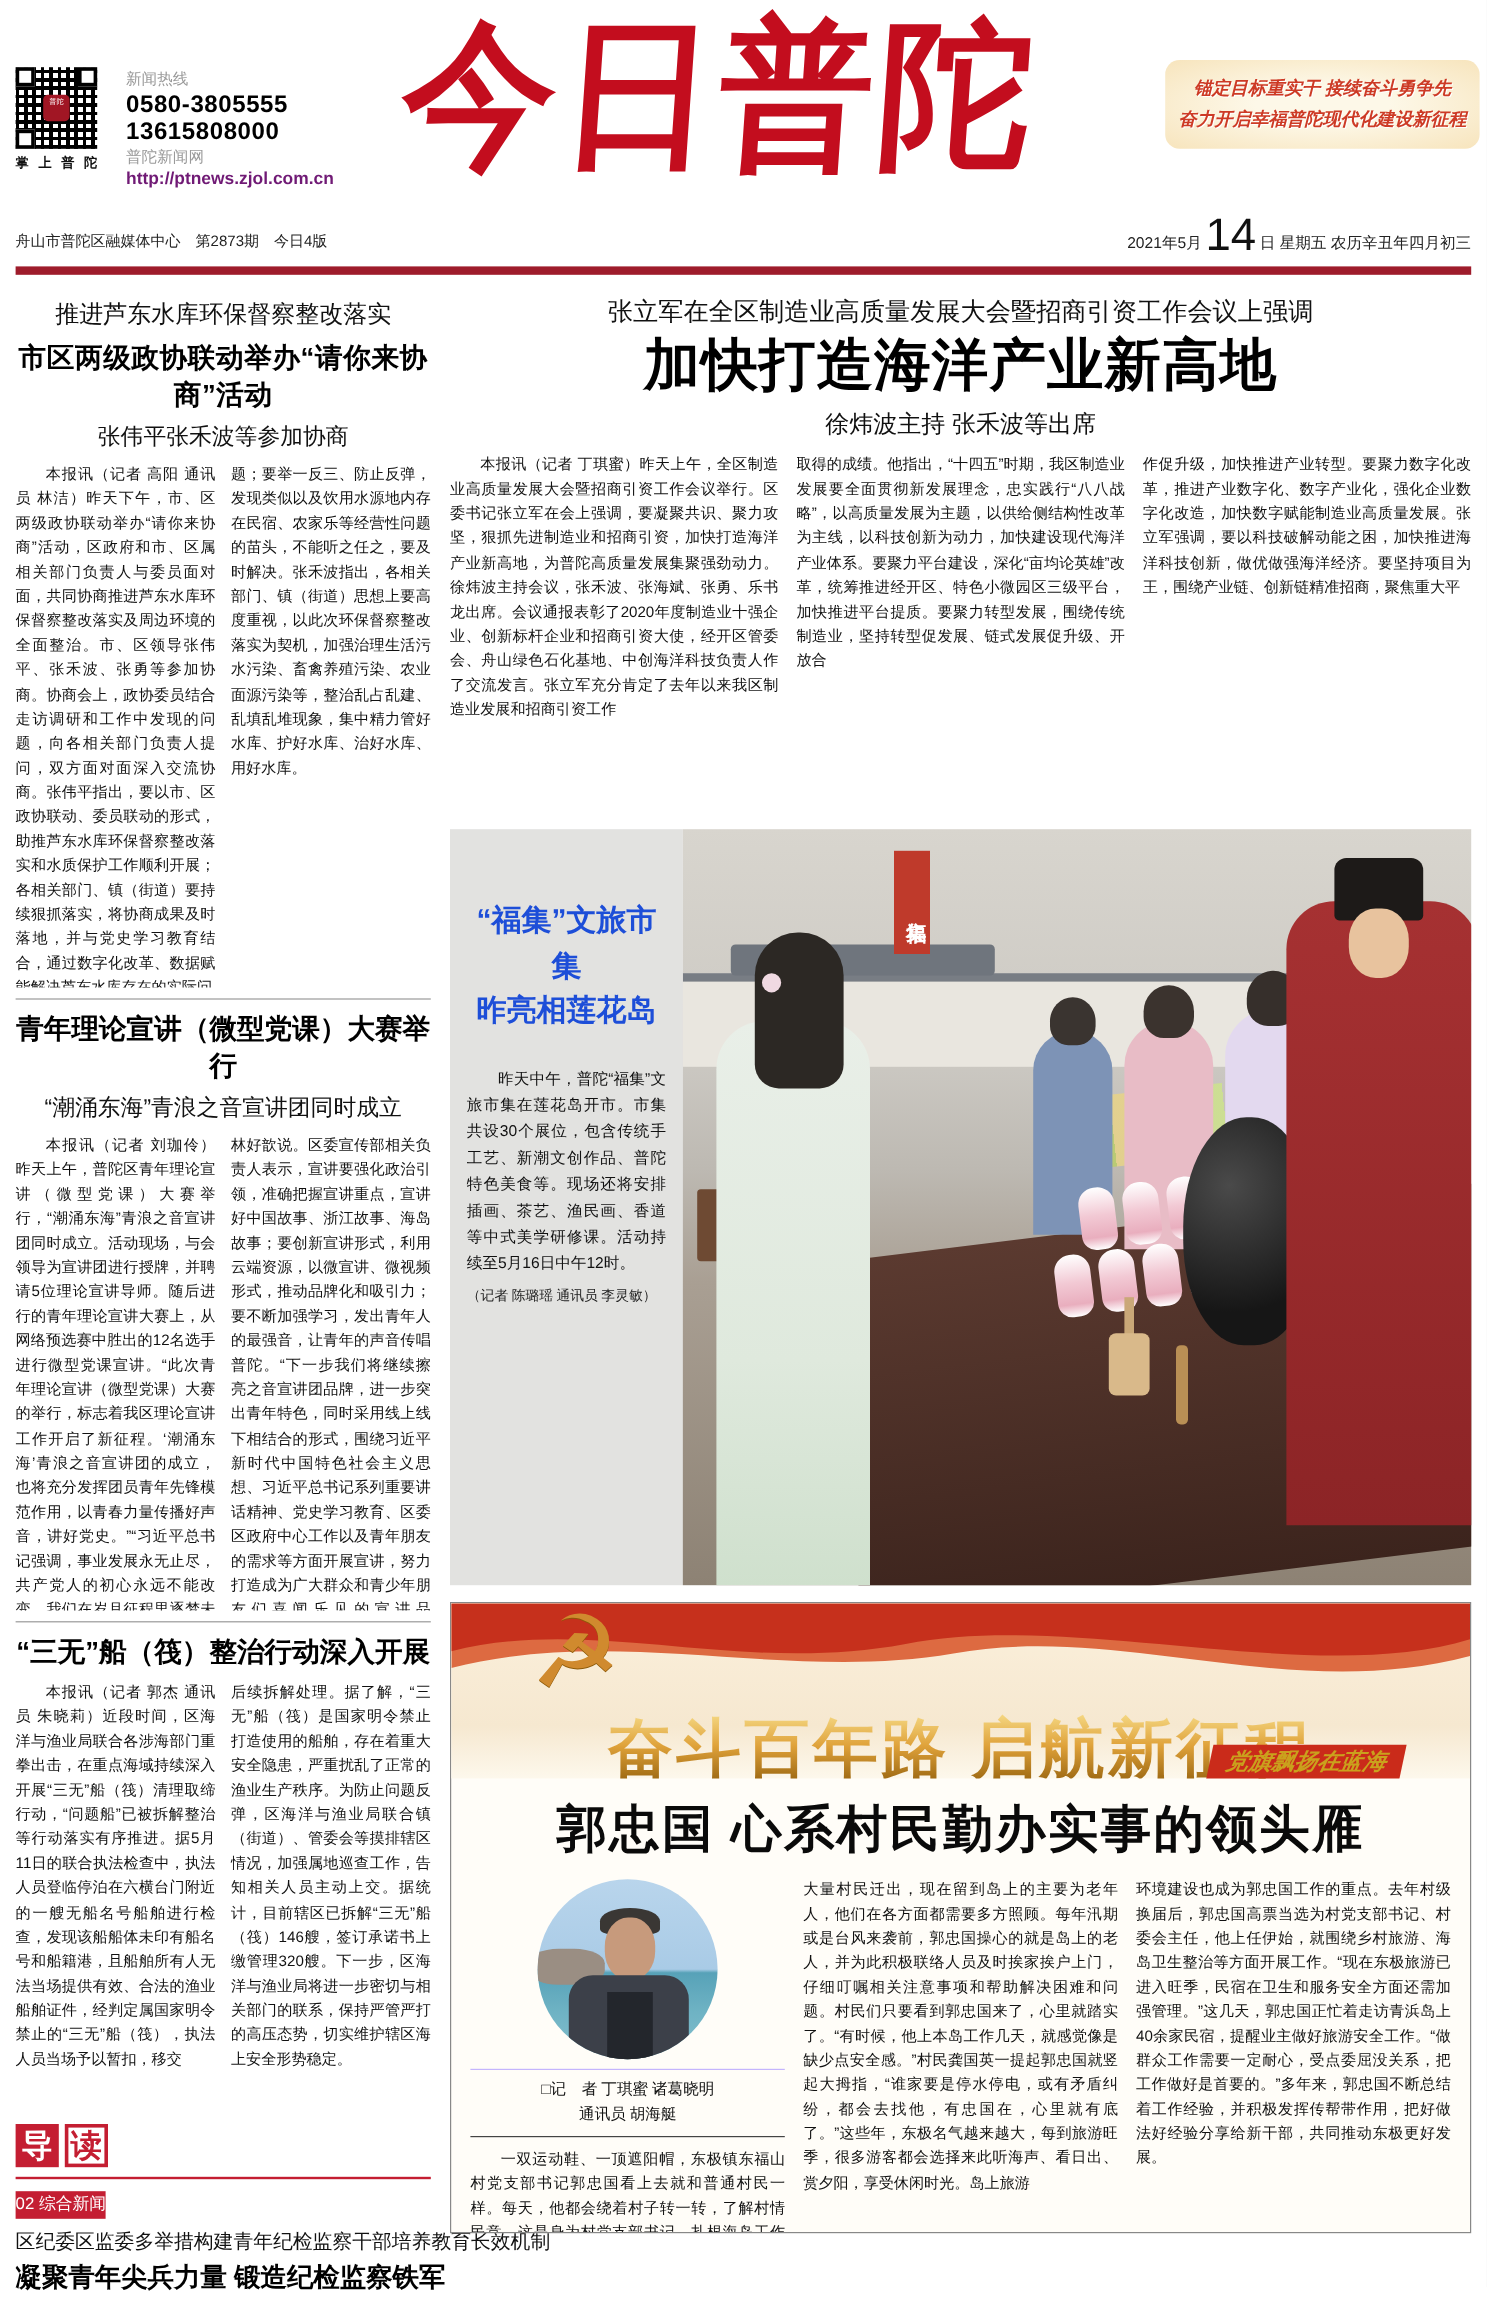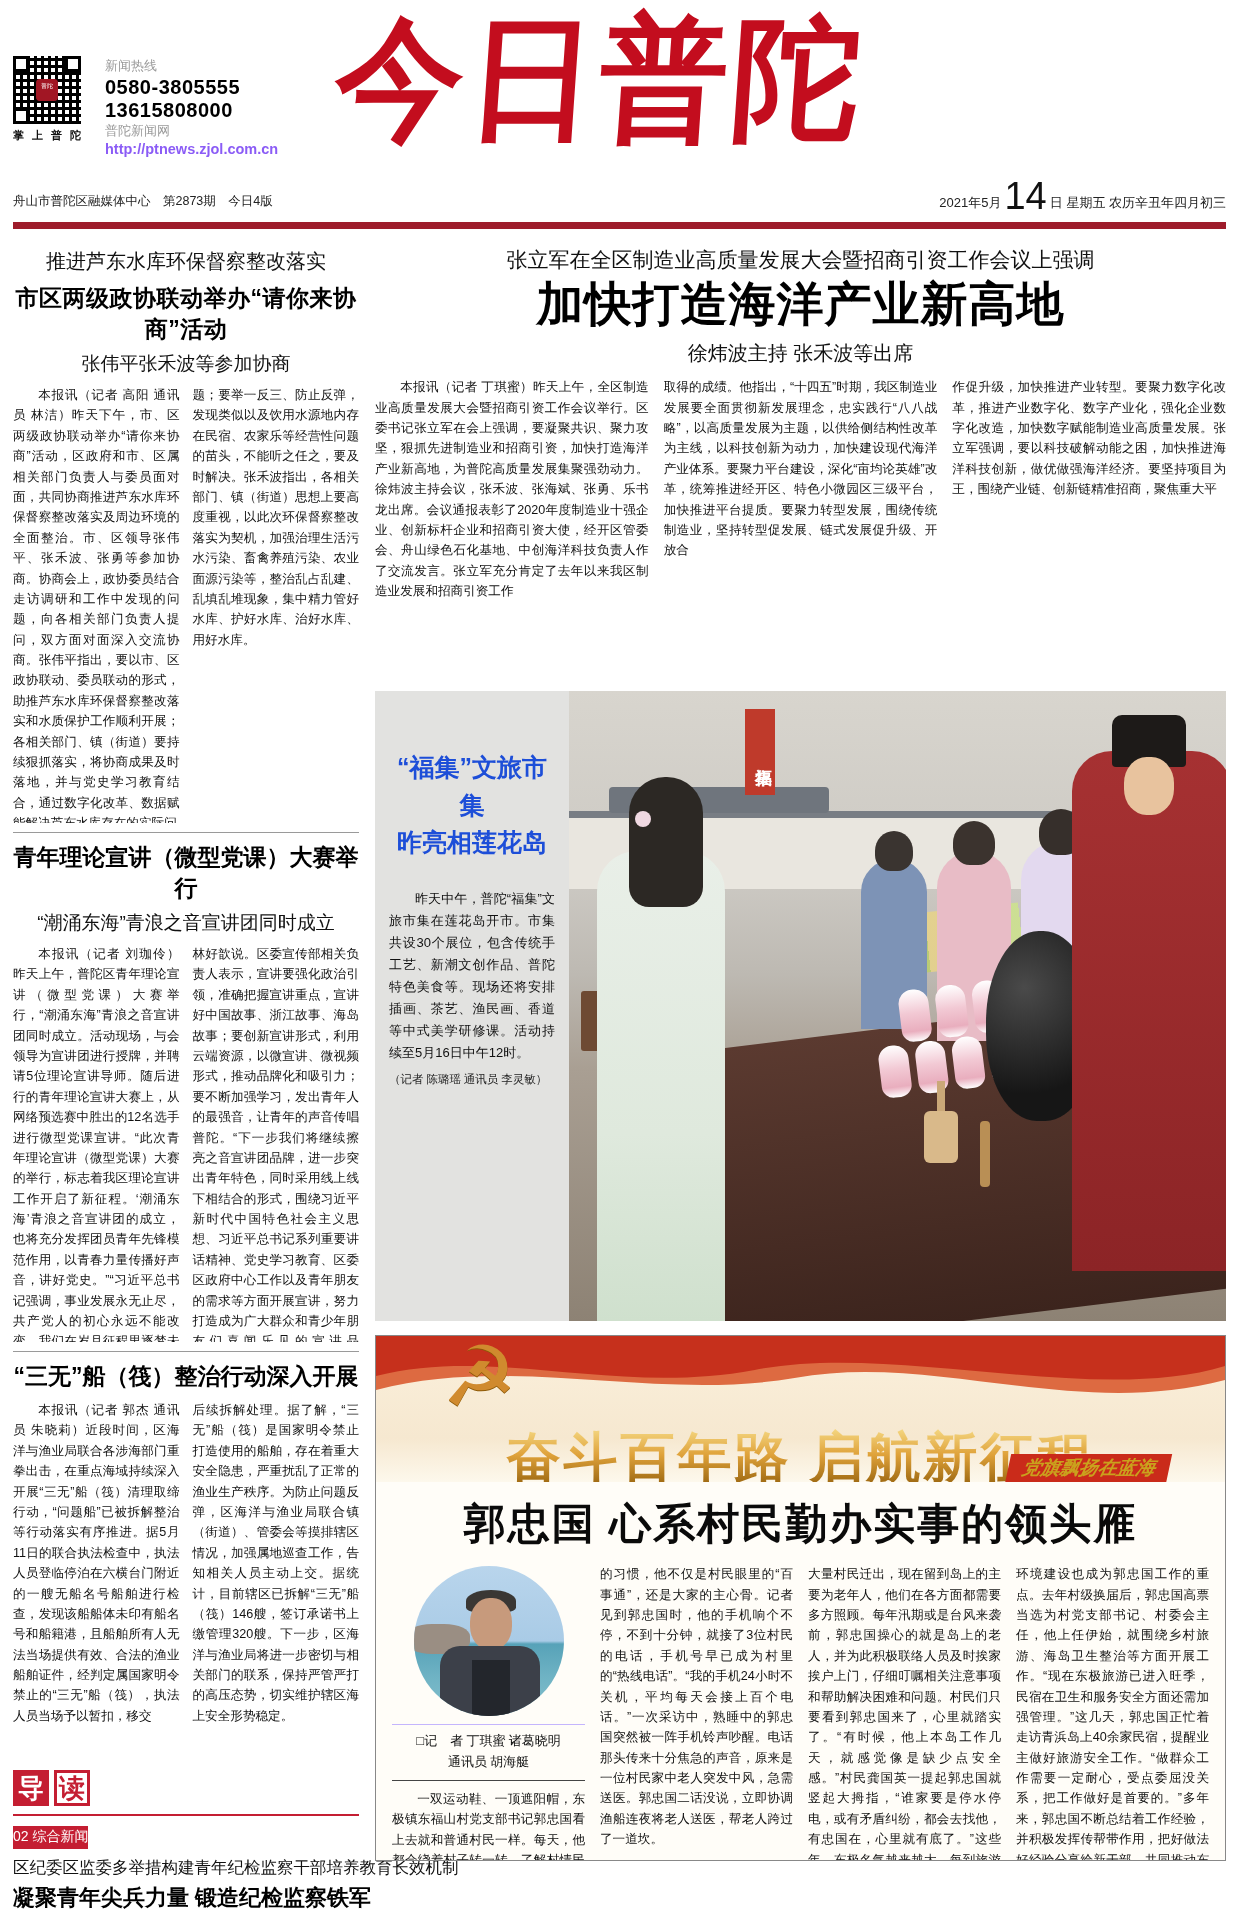--- a/index.html
+++ b/index.html
@@ -13,21 +13,21 @@
         repeating-linear-gradient(0deg,#000 0 3px,transparent 3px 7px),
         repeating-linear-gradient(90deg,#000 0 3px,#fff 3px 7px); }
   .qr .fp { position:absolute; width:16px; height:16px; border:3px solid #000; background:#fff; }
   .qr .fp.tl{ left:0; top:0; } .qr .fp.tr{ right:0; top:0; } .qr .fp.bl{ left:0; bottom:0; }
   .qr .core { position:absolute; left:23px; top:23px; width:22px; height:22px; background:#a11624; border-radius:4px;
               color:#fff; font-size:6px; line-height:1.2; text-align:center; padding-top:4px; }
   .qrcap { width:68px; display:flex; justify-content:space-between; font-size:11px; font-weight:bold; color:#111; margin-top:4px; }
   .contact { position:absolute; left:92px; top:1px; width:170px; line-height:1.15; }
   .contact .gray { color:#9a9a9a; font-size:13px; margin:2px 0; }
   .contact .phone { color:#000; font-size:20px; font-weight:bold; letter-spacing:.5px; }
-  .contact .url { color:#8b5cf6; font-size:14.5px; font-weight:bold; }
+  .contact .url { color:#701a75; font-size:14.5px; font-weight:bold; }
   .masthead { position:absolute; left:270px; top:-6px; width:660px; text-align:center;
               font-family:"DejaVu Serif","Liberation Serif",serif; font-weight:900; color:#c30d1e;
               font-size:128px; letter-spacing:4px; transform:skewX(-4deg) scaleY(1.04); }
   .sloganbox { position:absolute; right:6px; top:50px; width:262px; height:74px; border-radius:12px;
                background:radial-gradient(ellipse at 50% 50%, #fdf8e8 30%, #f7e4bc 100%);
                display:flex; flex-direction:column; justify-content:center; text-align:center; }
   .sloganbox div { color:#cd3a25; font-size:15px; font-weight:bold; font-style:italic; line-height:1.75;
                    text-shadow:1px 1px 0 #fff; white-space:nowrap; }
   .dateline { position:absolute; left:13px; right:13px; top:170px; height:44px; display:flex;
               justify-content:space-between; align-items:flex-end; }
@@ -163,20 +163,24 @@
         </div>
       <div class="contact">
         <div class="gray">新闻热线</div>
         <div class="phone">0580-3805555</div>
         <div class="phone">13615808000</div>
         <div class="gray">普陀新闻网</div>
         <div class="url">http://ptnews.zjol.com.cn</div>
       </div>
     </div>
     <div class="masthead">今日普陀</div>
+    <div class="sloganbox">
+      <div>锚定目标重实干 接续奋斗勇争先</div>
+      <div>奋力开启幸福普陀现代化建设新征程</div>
+    </div>
     <div class="dateline">
       <div class="pubinfo">舟山市普陀区融媒体中心　第2873期　今日4版</div>
       <div class="dateright">
         <span>2021年5月</span>
         <span class="big">14</span>
         <span>日 星期五 农历辛丑年四月初三</span>
       </div>
     </div>
     <div class="toprule"></div>
   </div>
@@ -315,21 +319,20 @@
               <div class="p-head"></div>
               <div class="p-body"></div>
               <div class="p-tee"></div>
             </div>
             <div class="fby">
               <div>□记　者 丁琪蜜 诸葛晓明</div>
               <div>通讯员 胡海艇</div>
             </div>
             <p class="indent">一双运动鞋、一顶遮阳帽，东极镇东福山村党支部书记郭忠国看上去就和普通村民一样。每天，他都会绕着村子转一转，了解村情民意。这是身为村党支部书记，扎根海岛工作二十多年养成</p>
           </div>
-          <p>的习惯，他不仅是村民眼里的“百事通”，还是大家的主心骨。记者见到郭忠国时，他的手机响个不停，不到十分钟，就接了3位村民的电话，手机号早已成为村里的“热线电话”。“我的手机24小时不关机，平均每天会接上百个电话。”一次采访中，熟睡中的郭忠国突然被一阵手机铃声吵醒。电话那头传来十分焦急的声音，原来是一位村民家中老人突发中风，急需送医。郭忠国二话没说，立即协调渔船连夜将老人送医，帮老人跨过了一道坎。</p>
           <p>大量村民迁出，现在留到岛上的主要为老年人，他们在各方面都需要多方照顾。每年汛期或是台风来袭前，郭忠国操心的就是岛上的老人，并为此积极联络人员及时挨家挨户上门，仔细叮嘱相关注意事项和帮助解决困难和问题。村民们只要看到郭忠国来了，心里就踏实了。“有时候，他上本岛工作几天，就感觉像是缺少点安全感。”村民龚国英一提起郭忠国就竖起大拇指，“谁家要是停水停电，或有矛盾纠纷，都会去找他，有忠国在，心里就有底了。”这些年，东极名气越来越大，每到旅游旺季，很多游客都会选择来此听海声、看日出、赏夕阳，享受休闲时光。岛上旅游</p>
           <p>环境建设也成为郭忠国工作的重点。去年村级换届后，郭忠国高票当选为村党支部书记、村委会主任，他上任伊始，就围绕乡村旅游、海岛卫生整治等方面开展工作。“现在东极旅游已进入旺季，民宿在卫生和服务安全方面还需加强管理。”这几天，郭忠国正忙着走访青浜岛上40余家民宿，提醒业主做好旅游安全工作。“做群众工作需要一定耐心，受点委屈没关系，把工作做好是首要的。”多年来，郭忠国不断总结着工作经验，并积极发挥传帮带作用，把好做法好经验分享给新干部，共同推动东极更好发展。</p>
         </div>
       </div>
 
     </div>
   </div>
 </div>
 
 </body></html>

